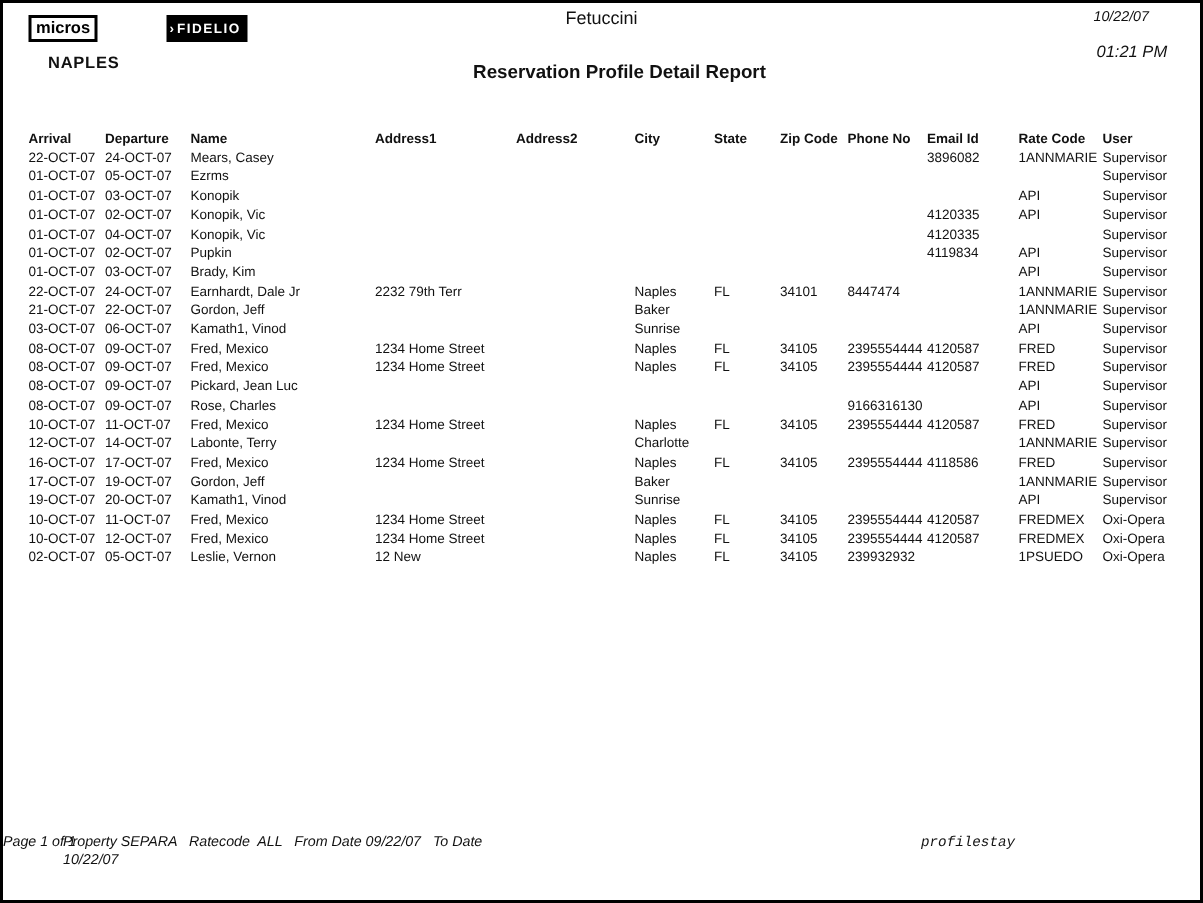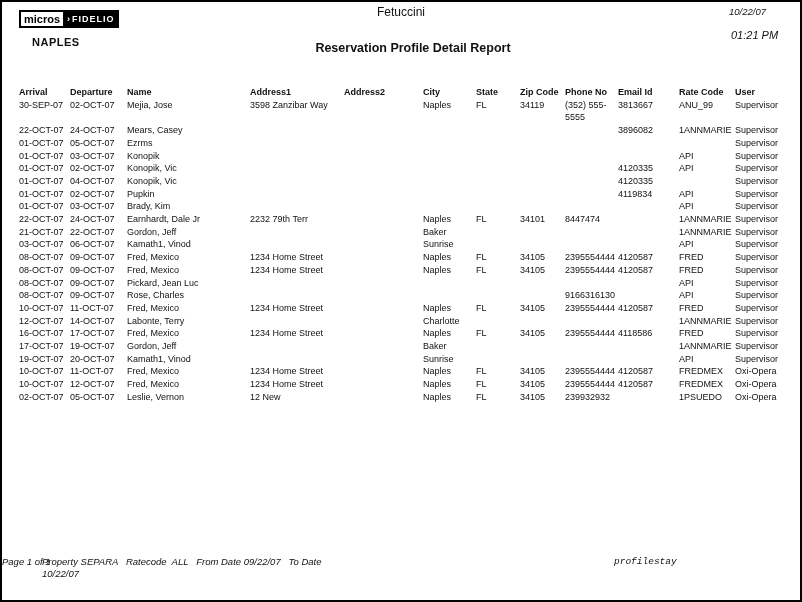--- a/index.html
+++ b/index.html
@@ -10,21 +10,21 @@
     background: #ffffff;
     border: 2px solid #000000;
     box-sizing: border-box;
     font-family: "Liberation Sans", sans-serif;
     color: #111111;
     overflow: hidden;
   }
   
   .logo {
     position: absolute; left: 17px; top: 8px;
-    display: flex; align-items: stretch; height: 18px;
+    display: flex; align-items: stretch; height: 18px; gap: 46px;
   }
   .logo-micros {
     background: #ffffff; border: 2px solid #000000;
     font-weight: bold; font-size: 11px; line-height: 14px;
     padding: 0 3px; color: #000000;
   }
   .logo-fidelio {
     background: #000000; color: #ffffff;
     font-weight: bold; font-size: 9px; line-height: 18px;
     padding: 0 4px 0 2px; letter-spacing: 1px;
@@ -102,34 +102,20 @@
           <th>State</th>
           <th>Zip Code</th>
           <th>Phone No</th>
           <th>Email Id</th>
           <th>Rate Code</th>
           <th>User</th>
         </tr>
     </thead>
     <tbody>
         <tr>
-          <td>30-SEP-07</td>
-          <td>02-OCT-07</td>
-          <td>Mejia, Jose</td>
-          <td>3598 Zanzibar Way</td>
-          <td></td>
-          <td>Naples</td>
-          <td>FL</td>
-          <td>34119</td>
-          <td>(352) 555-5555</td>
-          <td>3813667</td>
-          <td>ANU_99</td>
-          <td>Supervisor</td>
-        </tr>
-        <tr>
           <td>22-OCT-07</td>
           <td>24-OCT-07</td>
           <td>Mears, Casey</td>
           <td></td>
           <td></td>
           <td></td>
           <td></td>
           <td></td>
           <td></td>
           <td>3896082</td>

